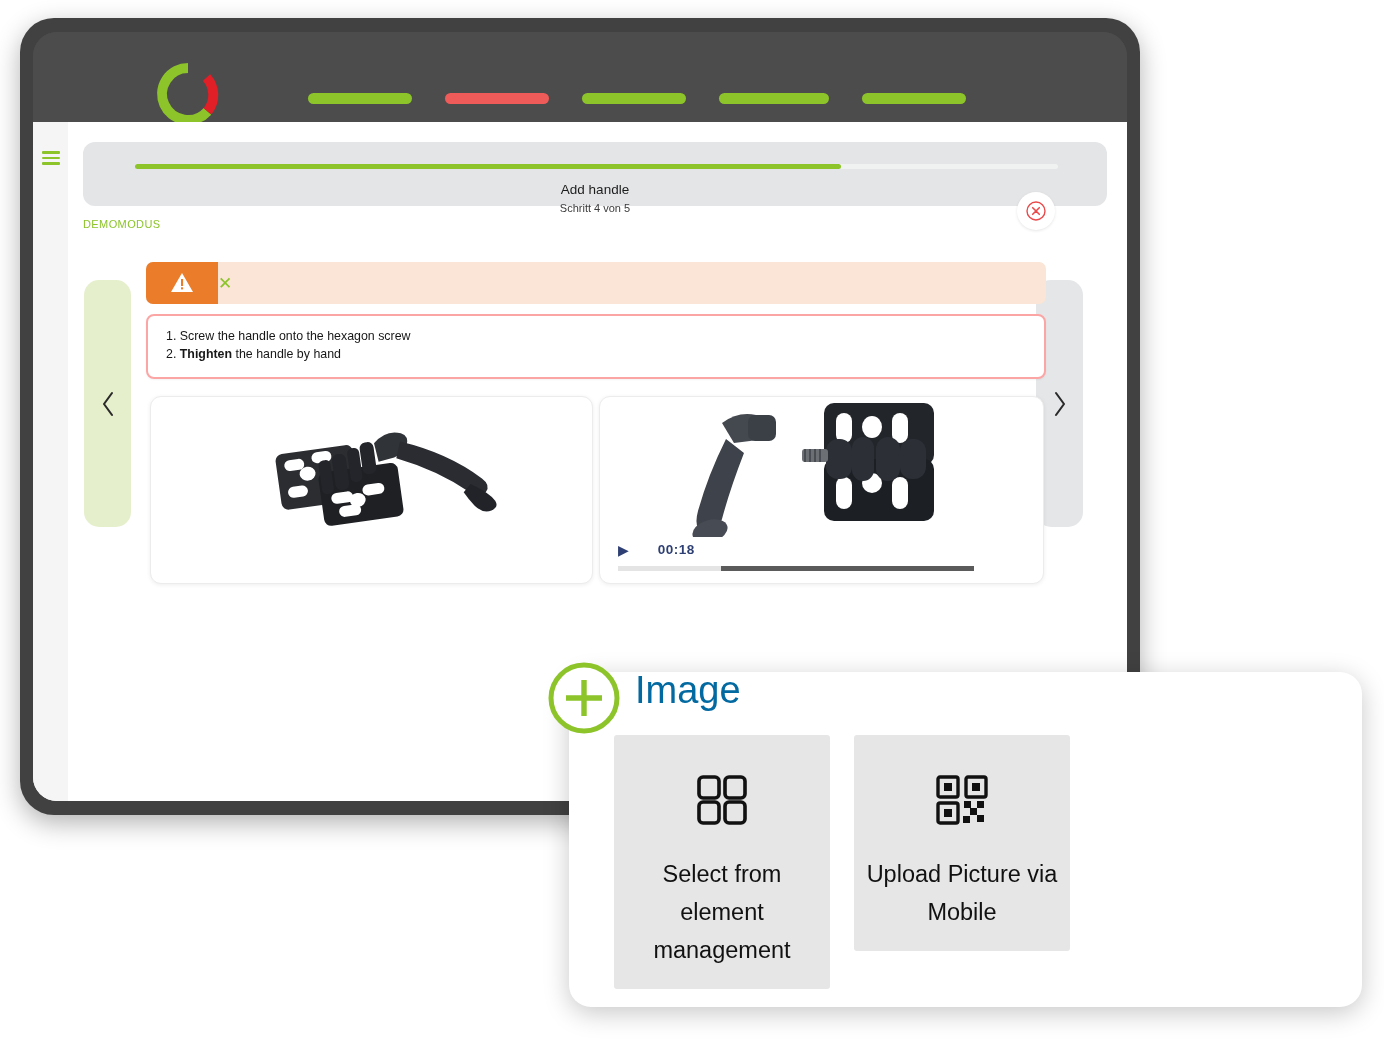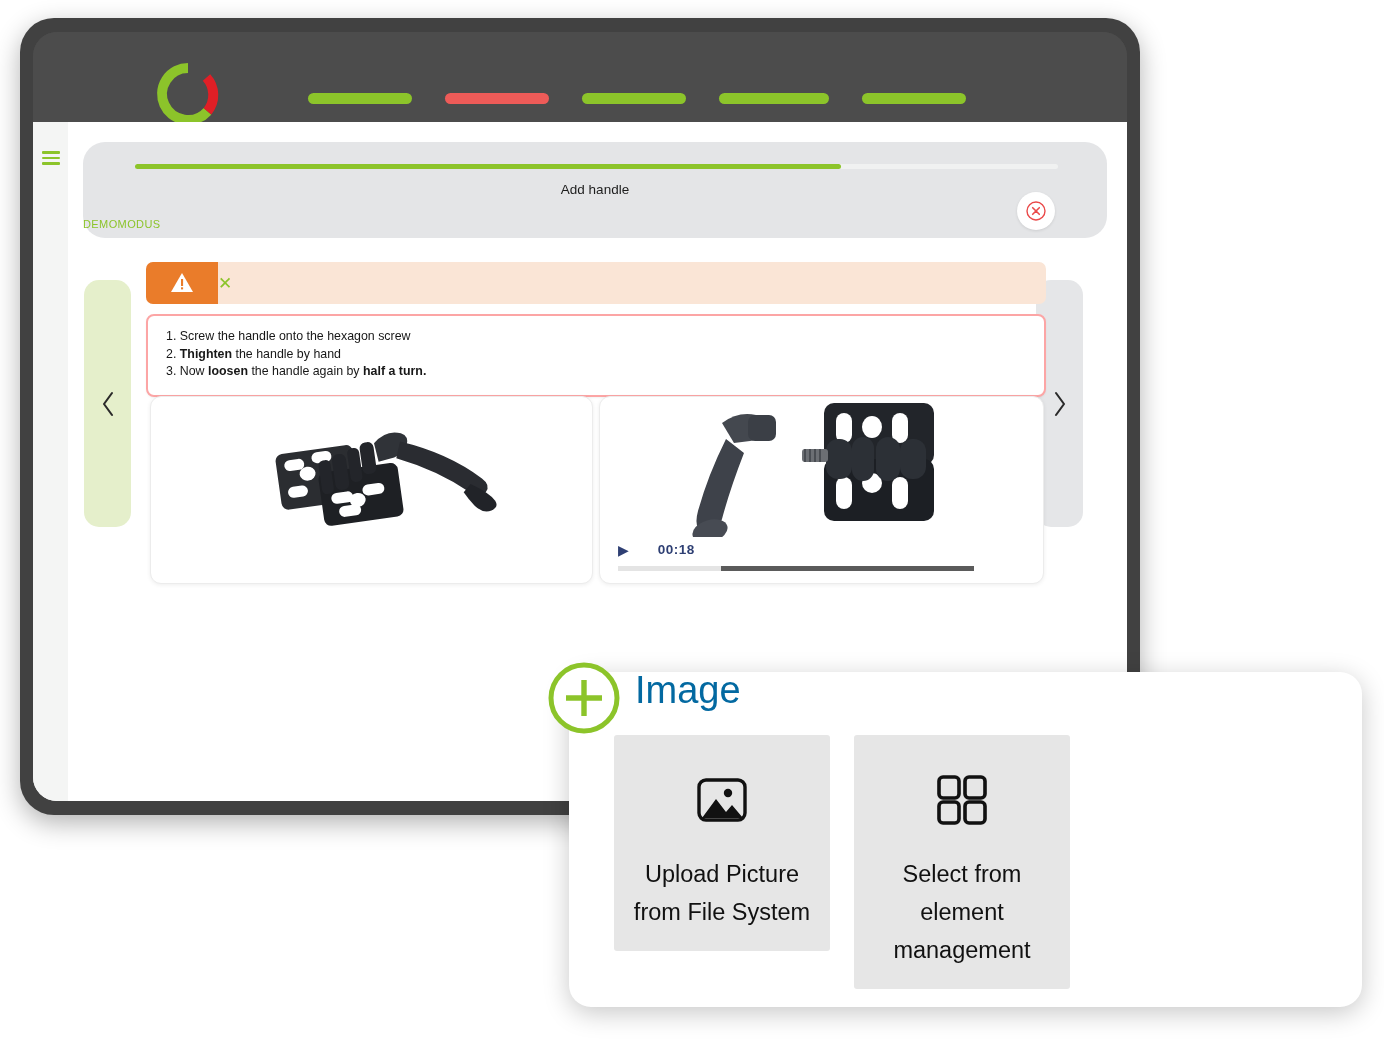--- a/index.html
+++ b/index.html
@@ -18,22 +18,22 @@
   #navpills{position:absolute;left:275px;top:56px;height:20px;display:flex;gap:33px;align-items:center;}
   .pill{height:11px;border-radius:6px;}
 
   
   #screen{position:absolute;left:0;top:90px;width:1094px;height:679px;background:#ffffff;overflow:hidden;}
   #side-strip{position:absolute;left:0;top:0;width:35px;height:679px;background:#f4f5f4;}
   #hamburger{position:absolute;left:9px;top:29px;width:18px;height:14px;}
   .ham-line{height:2.6px;background:#8cc42a;border-radius:1px;margin-bottom:3px;}
 
   
-  #top-panel{position:absolute;left:50px;top:20px;width:1024px;height:96px;
-             background:#e4e5e7;border-radius:22px;}
+  #top-panel{position:absolute;left:50px;top:20px;width:1024px;height:64px;
+             background:#e4e5e7;border-radius:12px;}
   #progress-track{position:absolute;left:52px;top:22px;width:923px;height:5px;
              background:#f0f1f1;border-radius:3px;}
   #progress-fill{position:absolute;left:0;top:0;height:5px;width:76.5%;
              background:#8cc42a;border-radius:3px;}
   #step-title{position:absolute;left:0;top:40px;width:1024px;text-align:center;
              font-size:13.5px;color:#1d1d1d;}
   #step-counter{position:absolute;left:0;top:60px;width:1024px;text-align:center;
              font-size:11px;color:#3a3a3a;}
   #demo-mode{position:absolute;left:0;top:76px;width:1024px;
              font-size:11px;color:#8cc42a;letter-spacing:.4px;}
@@ -114,20 +114,21 @@
           <div class="ham-line"></div>
           <div class="ham-line"></div>
         </div>
       </div>
 
       <div id="top-panel">
         <div id="progress-track">
           <div id="progress-fill" style="width: 76.5%;"></div>
         </div>
         <div id="step-title">Add handle</div>
+        <div id="step-counter">Schritt 4 von 5</div>
         <div id="demo-mode">DEMOMODUS</div>
         <div id="close-btn">
           <svg width="22" height="22" viewBox="0 0 22 22">
             <circle cx="11" cy="11" r="9" fill="none" stroke="#ea4a4a" stroke-width="1.4"></circle>
             <path d="M7.7 7.7 L14.3 14.3 M14.3 7.7 L7.7 14.3" stroke="#ea4a4a" stroke-width="1.6" stroke-linecap="round"></path>
           </svg>
         </div>
       </div>
 
       <div class="nav-arrow" id="nav-prev">
@@ -148,21 +149,20 @@
             <rect x="12" y="8" width="2.1" height="7" fill="#ea7c2a"></rect>
             <rect x="12" y="16.3" width="2.1" height="2.1" fill="#ea7c2a"></rect>
           </svg>
         </div>
         <div id="warn-close">✕</div>
       </div>
 
       <div id="instructions">
         <div class="instr-line">1. Screw the handle onto the hexagon screw</div>
         <div class="instr-line">2. <b>Thighten</b> the handle by hand</div>
-        <div class="instr-line">3. Now <b>loosen</b> the handle again by <b>half a turn.</b></div>
       </div>
 
       <div class="media-card" id="media-image">
         <svg width="441" height="186" viewBox="0 0 441 186">
           <g transform="translate(152,44) rotate(-8)">
             <rect x="-30" y="10" width="78" height="56" rx="7" fill="#2b2d31"></rect>
             <rect x="-22" y="17" width="20" height="11" rx="5.5" fill="#ffffff"></rect>
             <rect x="6" y="13" width="20" height="11" rx="5.5" fill="#ffffff"></rect>
             <rect x="-22" y="44" width="20" height="11" rx="5.5" fill="#ffffff"></rect>
             <ellipse cx="0" cy="33" rx="8" ry="7" fill="#ffffff"></ellipse>
@@ -228,43 +228,51 @@
         </div>
       </div>
 
     </div>
   </div>
 </div>
 
 <div id="overlay">
   <div id="options">
 
-    <div class="option">
-      <div class="option-icon">
-        <svg width="52" height="48" viewBox="0 0 52 48">
-          <rect x="3" y="4" width="46" height="40" rx="7" fill="none" stroke="#111111" stroke-width="3.4"></rect>
-          <circle cx="32" cy="17" r="4.2" fill="#111111"></circle>
-          <path d="M6 42 L20 23 L30 36 L36 29 L47 42 Z" fill="#111111"></path>
-        </svg>
-      </div>
-      <div class="option-label">Upload Picture from File System</div>
-    </div>
 
     <div class="option">
       <div class="option-icon">
         <svg width="52" height="50" viewBox="0 0 52 50">
           <rect x="3" y="2" width="20" height="21" rx="4" fill="none" stroke="#111111" stroke-width="3.6"></rect>
           <rect x="29" y="2" width="20" height="21" rx="4" fill="none" stroke="#111111" stroke-width="3.6"></rect>
           <rect x="3" y="27" width="20" height="21" rx="4" fill="none" stroke="#111111" stroke-width="3.6"></rect>
           <rect x="29" y="27" width="20" height="21" rx="4" fill="none" stroke="#111111" stroke-width="3.6"></rect>
         </svg>
       </div>
       <div class="option-label">Select from element management</div>
     </div>
 
+    <div class="option">
+      <div class="option-icon">
+        <svg width="52" height="50" viewBox="0 0 52 50">
+          <rect x="2" y="2" width="20" height="20" rx="2" fill="none" stroke="#111111" stroke-width="3.4"></rect>
+          <rect x="8" y="8" width="8" height="8" fill="#111111"></rect>
+          <rect x="30" y="2" width="20" height="20" rx="2" fill="none" stroke="#111111" stroke-width="3.4"></rect>
+          <rect x="36" y="8" width="8" height="8" fill="#111111"></rect>
+          <rect x="2" y="28" width="20" height="20" rx="2" fill="none" stroke="#111111" stroke-width="3.4"></rect>
+          <rect x="8" y="34" width="8" height="8" fill="#111111"></rect>
+          <rect x="28" y="26" width="7" height="7" fill="#111111"></rect>
+          <rect x="41" y="26" width="7" height="7" fill="#111111"></rect>
+          <rect x="34" y="33" width="7" height="7" fill="#111111"></rect>
+          <rect x="27" y="41" width="7" height="7" fill="#111111"></rect>
+          <rect x="41" y="40" width="7" height="7" fill="#111111"></rect>
+        </svg>
+      </div>
+      <div class="option-label">Upload Picture via Mobile</div>
+    </div>
 
   </div>
 </div>
 
 <div id="plus-icon">
   <svg width="76" height="76" viewBox="0 0 76 76">
     <circle cx="38" cy="38" r="33" fill="#ffffff" stroke="#8cc42a" stroke-width="5"></circle>
     <path d="M38 20 L38 56 M20 38 L56 38" stroke="#8cc42a" stroke-width="5.4" stroke-linecap="butt"></path>
   </svg>
 </div>

